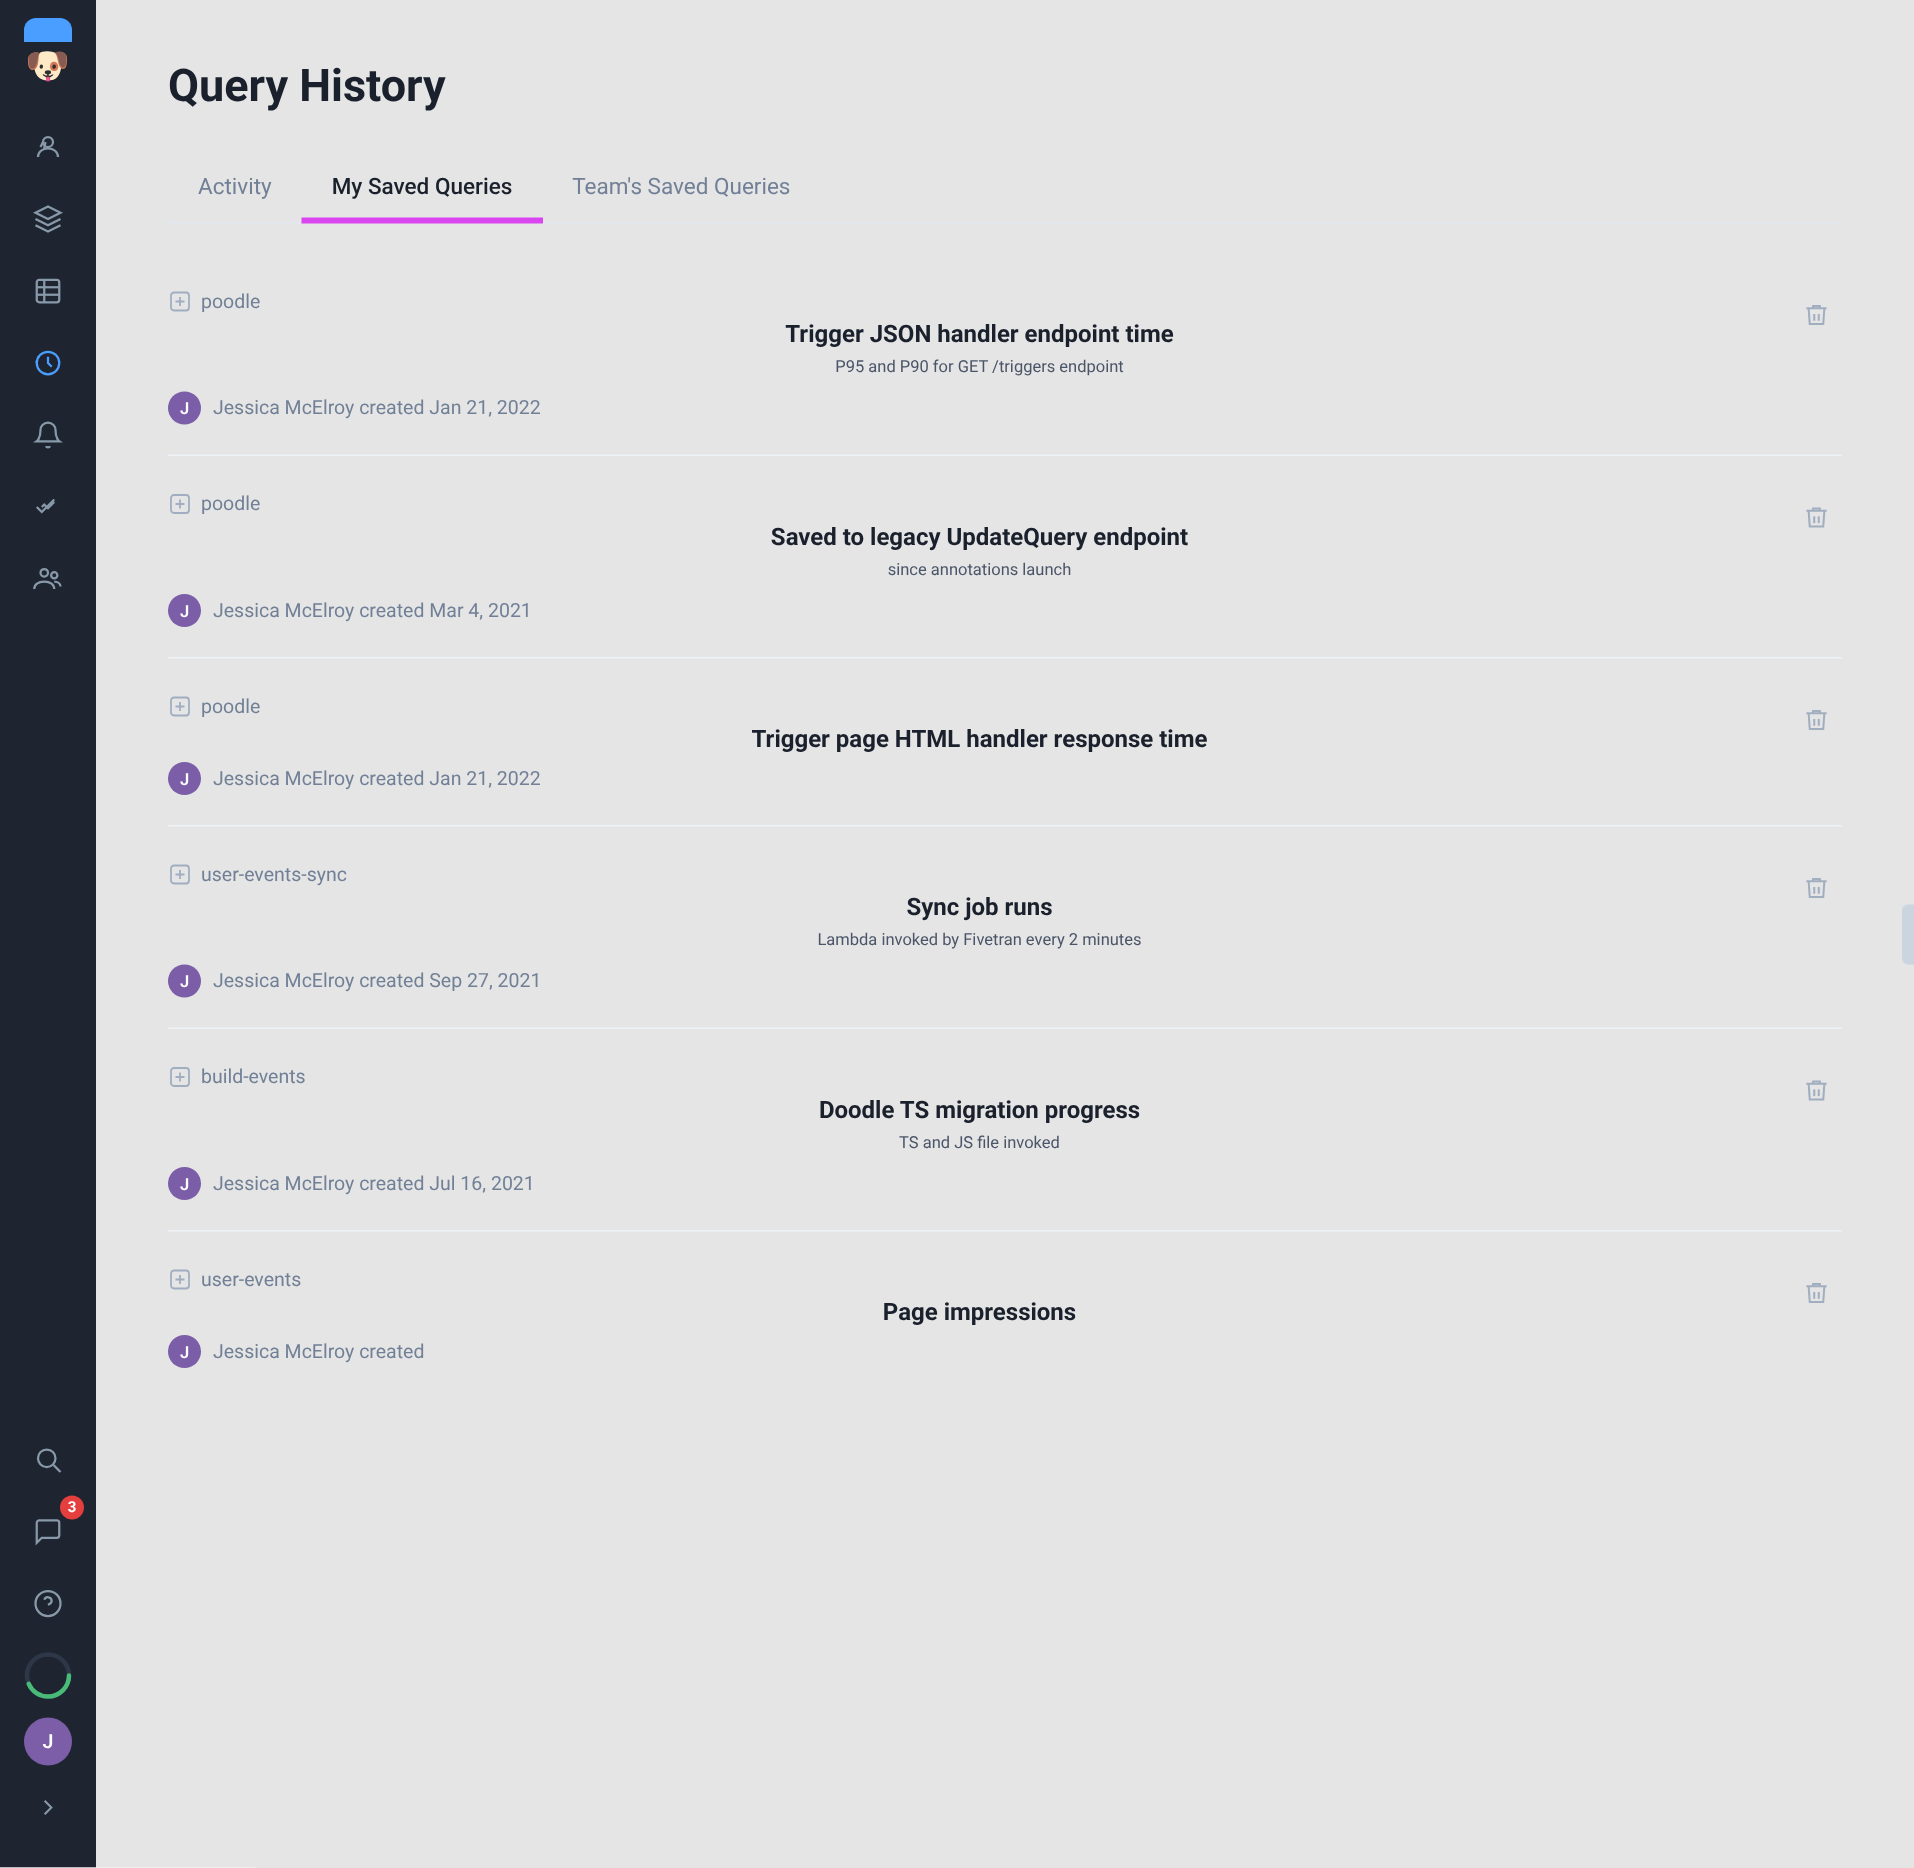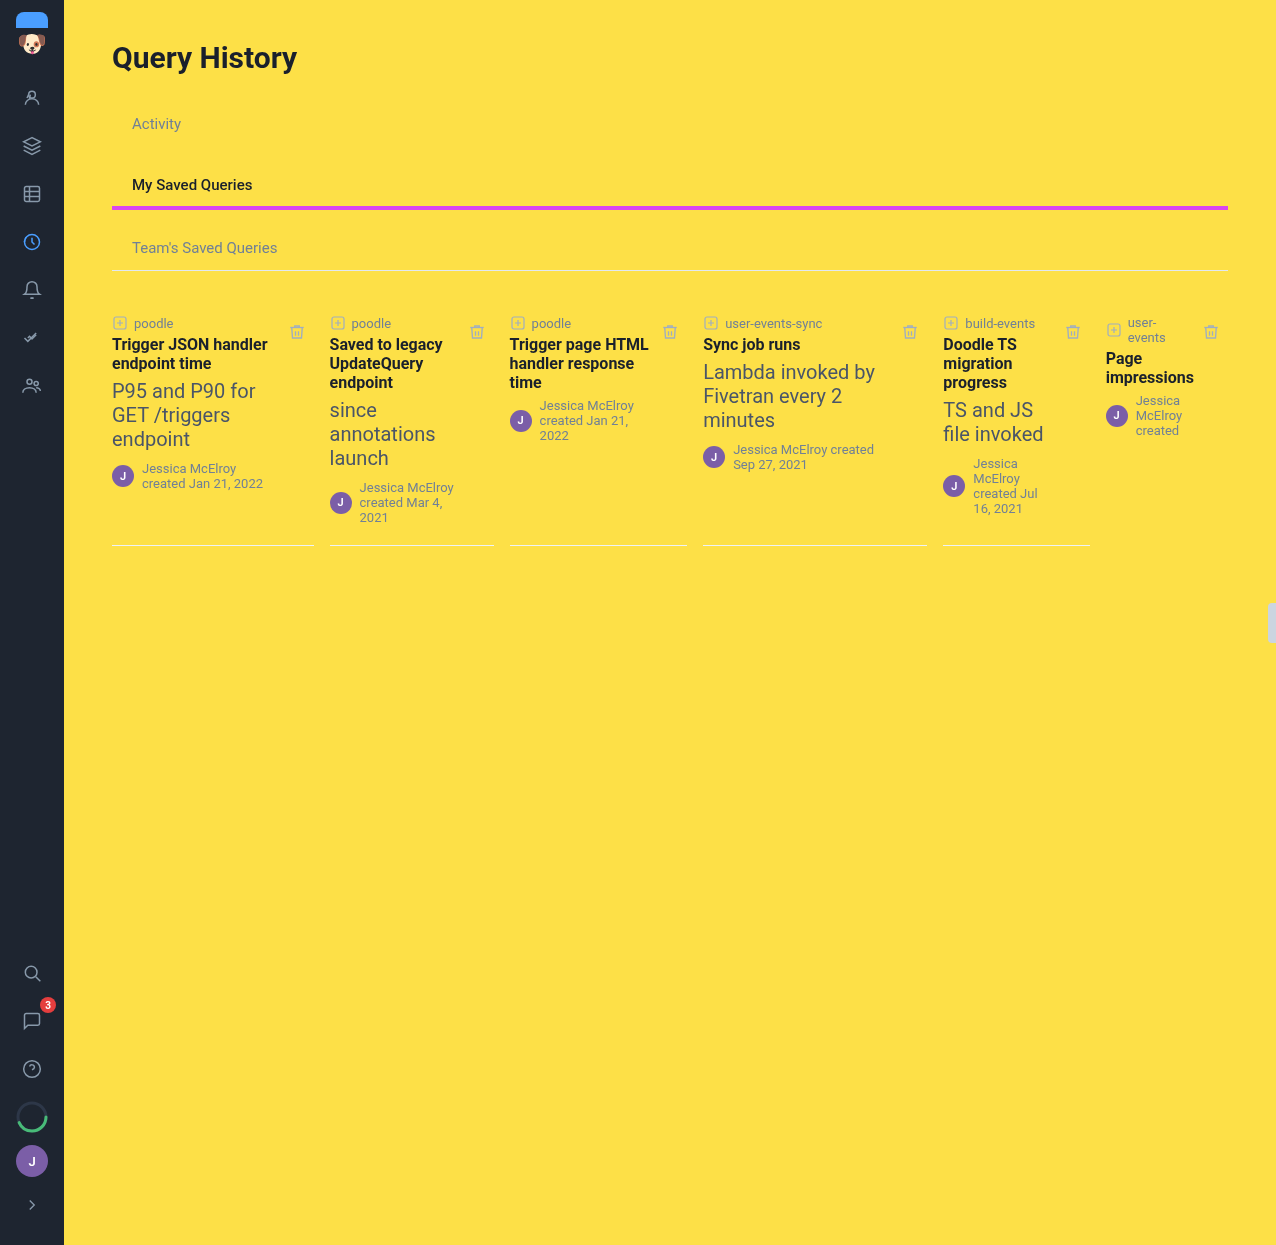--- a/index.html
+++ b/index.html
@@ -68,55 +68,54 @@
     }
     .progress-ring {
       width: 36px; height: 36px;
     }
 
     
     .main {
       flex: 1;
       padding: 40px 48px;
       overflow-y: auto;
-      background: #fde047;
+      background: #e5e5e5;
     }
 
     .page-title {
       font-size: 30px;
       font-weight: 700;
       color: #1a202c;
       margin-bottom: 28px;
     }
 
     
     .tabs {
       display: flex;
       border-bottom: 1px solid #e2e8f0;
       margin-bottom: 24px;
-      gap: 18px;
-      flex-direction: column;
+      gap: 0;
     }
     .tab {
       padding: 12px 20px;
       cursor: pointer;
       font-size: 15px;
       color: #718096;
       border-bottom: 2px solid transparent;
       margin-bottom: -1px;
       white-space: nowrap;
     }
     .tab.active {
       color: #1a202c;
       border-bottom: 4px solid #d946ef;
       font-weight: 500;
     }
 
     
-    .query-list { display: flex; flex-direction: row; gap: 16px; }
+    .query-list { display: flex; flex-direction: column; gap: 4px; text-align: center; }
 
     .query-item {
       padding: 20px 0;
       border-bottom: 1px solid #edf2f7;
       display: flex;
       align-items: flex-start;
       justify-content: space-between;
     }
     .query-item:last-child { border-bottom: none; }
 
@@ -139,21 +138,21 @@
     .service-icon svg { width: 16px; height: 16px; }
 
     .query-title {
       font-size: 16px;
       font-weight: 700;
       color: #1a202c;
       margin-bottom: 6px;
     }
 
     .query-description {
-      font-size: 20px;
+      font-size: 11px;
       color: #4a5568;
       margin-bottom: 10px;
     }
 
     .query-meta {
       display: flex;
       align-items: center;
       gap: 8px;
       font-size: 13px;
       color: #718096;

